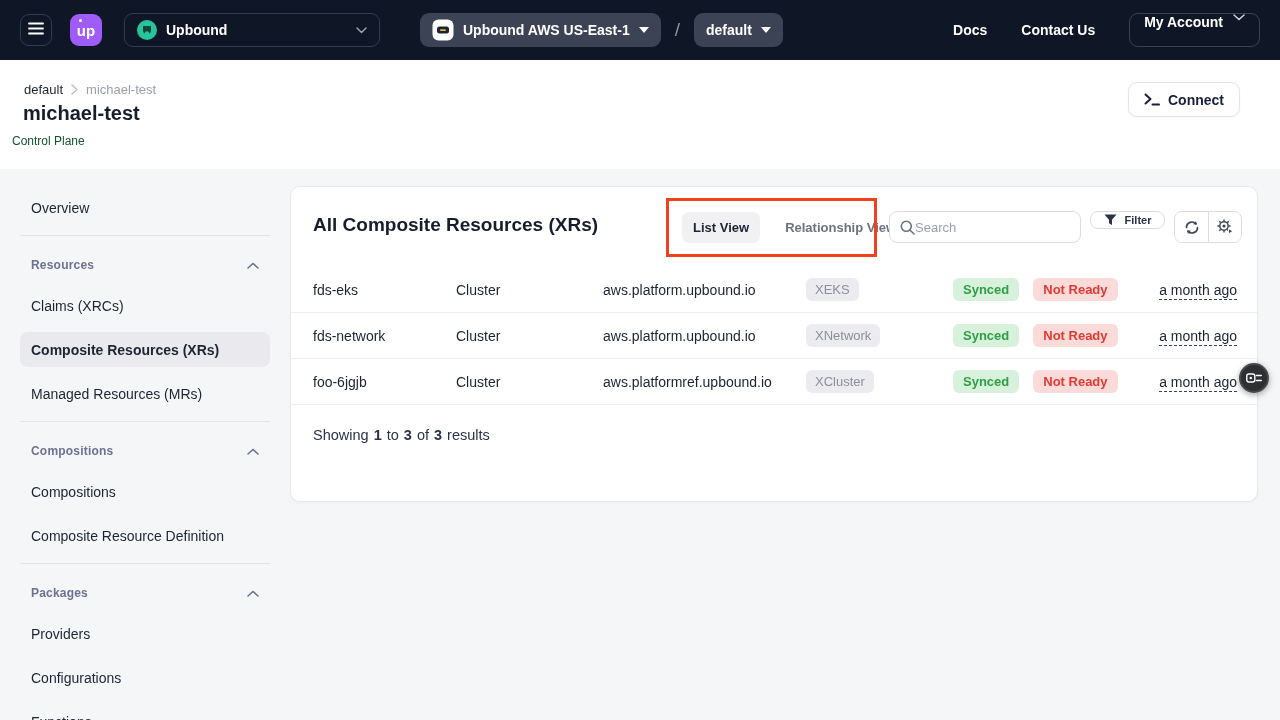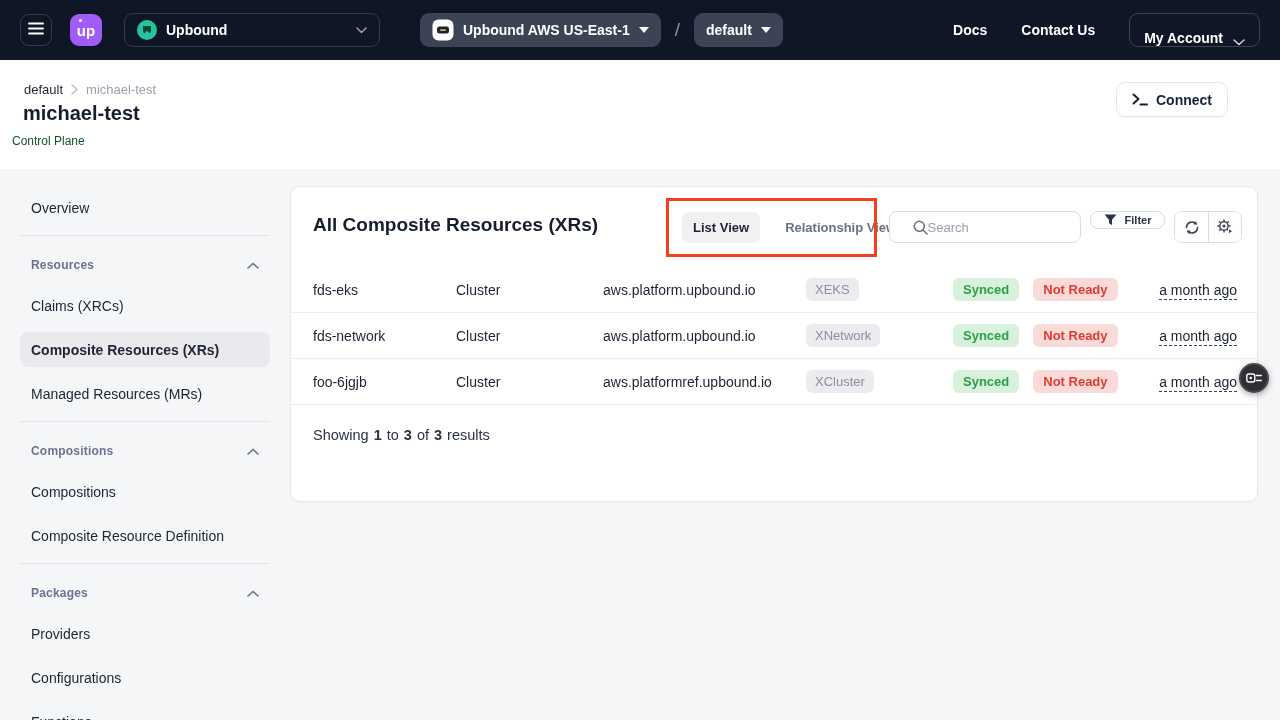--- a/index.html
+++ b/index.html
@@ -16,30 +16,30 @@
   .logo-badge .logo-dot { position:absolute; top:5px; left:9px; width:3px; height:3px; border-radius:50%; background:#fff; }
   .nav-select { height:34px; display:flex; align-items:center; gap:9px; border-radius:9px; cursor:pointer;
                 color:#fff; font-size:14px; font-weight:700; padding:0 12px; background:transparent; border:1px solid #323b50; }
   .nav-select.org { width:256px; margin-left:8px; }
   .nav-select.org .lbl { flex:1; text-align:left; }
   .nav-select.filled { background:#3c4354; border:none; }
   .nav-slash { color:#8b93a5; font-size:19px; font-weight:400; }
   .nav-right { margin-left:auto; display:flex; align-items:center; gap:34px; }
   .nav-link { color:#fff; font-size:14px; font-weight:700; background:none; border:none; cursor:pointer; }
   .account-btn { height:34px; border:1px solid #3b4254; border-radius:9px; background:transparent; color:#fff;
-                 font-size:14px; font-weight:700; display:flex; align-items:flex-end; gap:10px; padding:0 14px; cursor:pointer; }
+                 font-size:14px; font-weight:700; display:flex; align-items:flex-start; gap:10px; padding:0 14px; cursor:pointer; }
 
   
   .page-header { position:absolute; top:60px; left:0; width:1280px; height:109px; background:#ffffff; }
   .crumbs { position:absolute; left:24px; top:22px; display:flex; align-items:center; gap:8px; font-size:13px; }
   .crumb-parent { color:#1c2333; cursor:pointer; }
   .crumb-current { color:#9aa0ab; }
   .page-title { position:absolute; left:23px; top:42px; font-size:20px; font-weight:700; color:#161e2e; }
   .page-sub { position:absolute; left:12px; top:74px; font-size:12px; color:#14532d; }
-  .connect-btn { position:absolute; right:52px; top:22px; height:35px; background:#fff; border:1px solid #e3e5e9;
+  .connect-btn { position:absolute; right:40px; top:22px; height:35px; background:#fff; border:1px solid #e3e5e9;
                  border-radius:9px; display:flex; align-items:center; gap:8px; padding:0 15px; font-size:14px;
                  font-weight:700; color:#17203a; cursor:pointer; box-shadow:0 1px 2px rgba(20,30,60,.04); }
 
   
   .sidebar { position:absolute; left:20px; top:190px; width:250px; }
   .side-item { height:35px; display:flex; align-items:center; padding:0 11px; font-size:14px; color:#1d2433;
                border-radius:8px; cursor:pointer; margin-bottom:9px; }
   .side-item.active { background:#e9e9ee; font-weight:700; }
   .side-divider { border:none; border-top:1px solid #e3e4e8; margin:10px 0 12px 0; }
   .side-sec-head { height:34px; display:flex; align-items:center; justify-content:space-between; padding:0 11px;
@@ -48,21 +48,21 @@
   
   .card { position:absolute; left:290px; top:186px; width:968px; height:316px; background:#fff;
           border:1px solid #e7e8ec; border-radius:10px; box-shadow:0 1px 2px rgba(20,30,60,.03); }
   .card-head { position:relative; height:80px; }
   .card-title { position:absolute; left:22px; top:27px; font-size:19px; font-weight:700; color:#161e2e; }
   .view-toggle { position:absolute; left:391px; top:25px; height:30px; display:flex; align-items:center; gap:14px; }
   .toggle-opt { font-size:13px; font-weight:700; color:#6b7280; padding:8px 11px; border-radius:7px; cursor:pointer; white-space:nowrap; }
   .toggle-opt.active { background:#f1f1f4; color:#1c2333; }
   .annotation-box { position:absolute; left:375px; top:11px; width:211px; height:59px; border:3px solid #f23f1d; pointer-events:none; }
   .search-box { position:absolute; left:598px; top:24px; width:192px; height:32px; border:1px solid #d9dce2;
-                border-radius:8px; display:flex; align-items:center; padding:0 10px; background:#fff;justify-content:center; }
+                border-radius:8px; display:flex; align-items:center; padding:0 10px; background:#fff; }
   .search-box input { border:none; outline:none; width:130px; font-size:13px; color:#1c2333; font-family:inherit; }
   .search-box input::placeholder { color:#9aa0ab; }
   .filter-btn { position:absolute; left:799px; top:24px; width:75px; height:18px; border:1px solid #d9dce2;
                 border-radius:8px; background:#fff; display:flex; align-items:center; justify-content:center; gap:8px;
                 font-size:11px; font-weight:700; color:#2a3247; cursor:pointer; }
   .icon-group { position:absolute; left:883px; top:24px; height:32px; display:flex; border:1px solid #d9dce2; border-radius:8px; overflow:hidden; }
   .icon-btn { width:33px; height:30px; background:#fff; border:none; display:flex; align-items:center; justify-content:center; cursor:pointer; }
   .icon-btn + .icon-btn { border-left:1px solid #d9dce2; }
 
   

